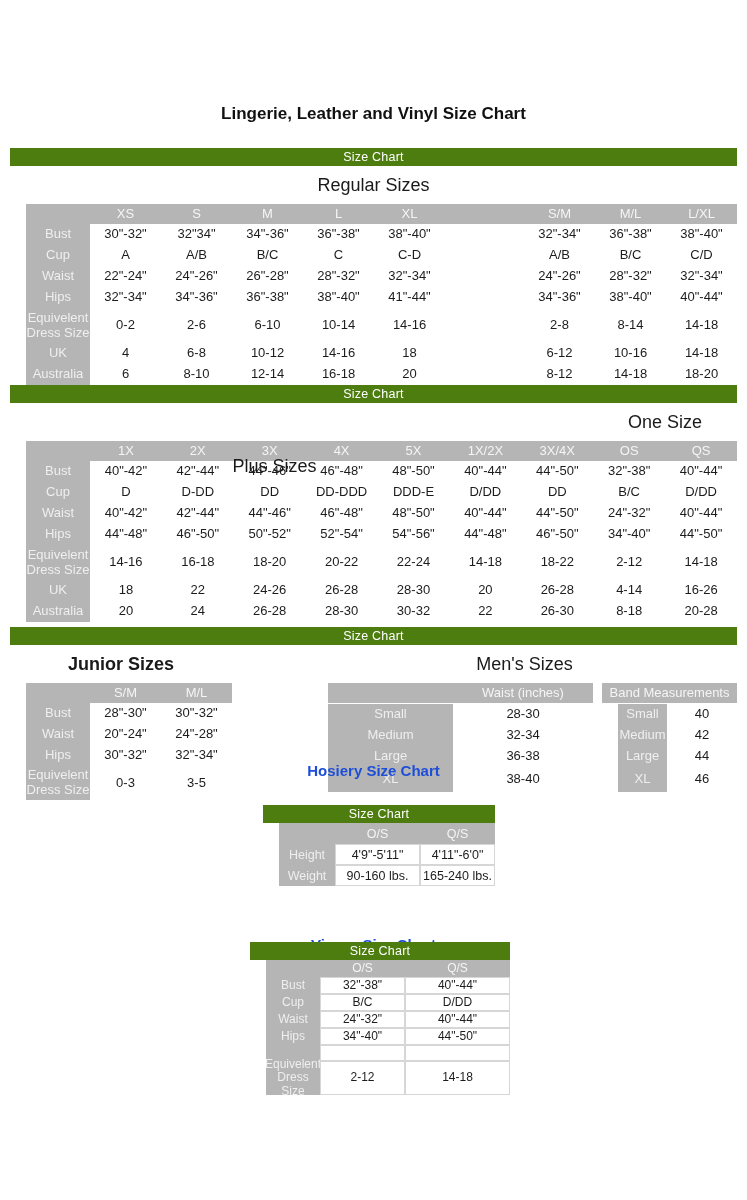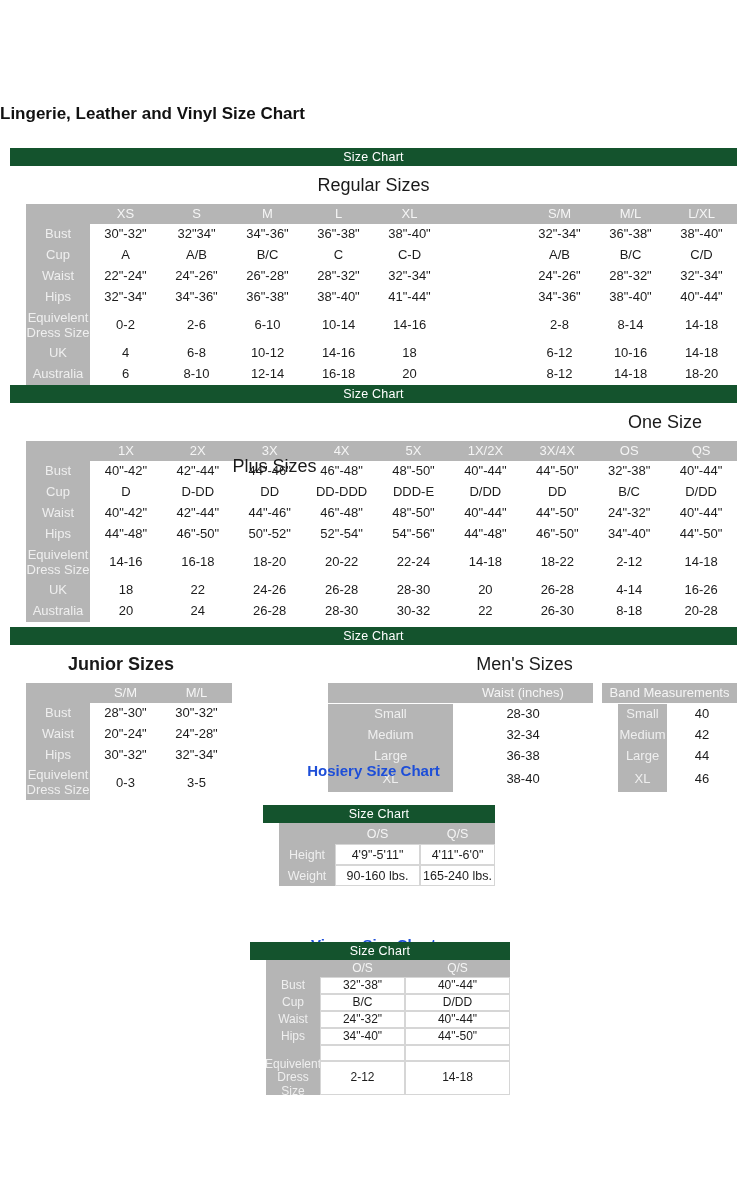--- a/index.html
+++ b/index.html
@@ -1,32 +1,32 @@
 <!DOCTYPE html>
 <html><head>
 <meta charset="utf-8">
 <style>
   * { margin:0; padding:0; box-sizing:border-box; }
   html,body { background:#ffffff; }
   body { font-family:"Liberation Sans","DejaVu Sans",sans-serif; }
   .page { position:relative; width:747px; height:1200px; background:#fff; overflow:hidden; }
 
-  .main-title { position:absolute; top:104px; left:0; width:100%; text-align:left;
+  .main-title { position:absolute; top:104px; left:0; width:100%; text-align:center;
                 font-size:17px; font-weight:bold; color:#111; }
   .sub-title  { position:absolute; left:0; width:100%; text-align:center;
                 font-size:15px; font-weight:bold; color:#1d4ed8; }
   #hosiery-title { top:762px; }
   #vivace-title  { top:936px; }
 
   .block { position:absolute; }
   #lingerie-block { left:10px; top:148px; width:727px; }
   #hosiery-block  { left:263px; top:805px; width:232px; }
   #vivace-block   { left:250px; top:942px; width:260px; }
 
-  .banner { height:18px; background:#14532d; color:#fff; font-size:12.5px;
+  .banner { height:18px; background:#4d7c0f; color:#fff; font-size:12.5px;
             display:flex; align-items:center; justify-content:center; letter-spacing:.2px; }
   #banner-3 { margin-top:5px; }
 
   .sec-row { position:relative; height:38px; font-size:18px; color:#1a1a1a; }
   .sec-row.center { display:flex; align-items:center; justify-content:center; }
   .sec { position:absolute; top:0; height:100%; display:flex; align-items:center; justify-content:center; }
   #plus-sizes-label  { left:80px;  width:369px;margin-top:44px; }
   #one-size-label    { left:583px; width:144px; }
   #junior-sizes-label{ left:0;     width:222px;font-weight:bold; }
   #mens-sizes-label  { left:302px; width:425px; }

